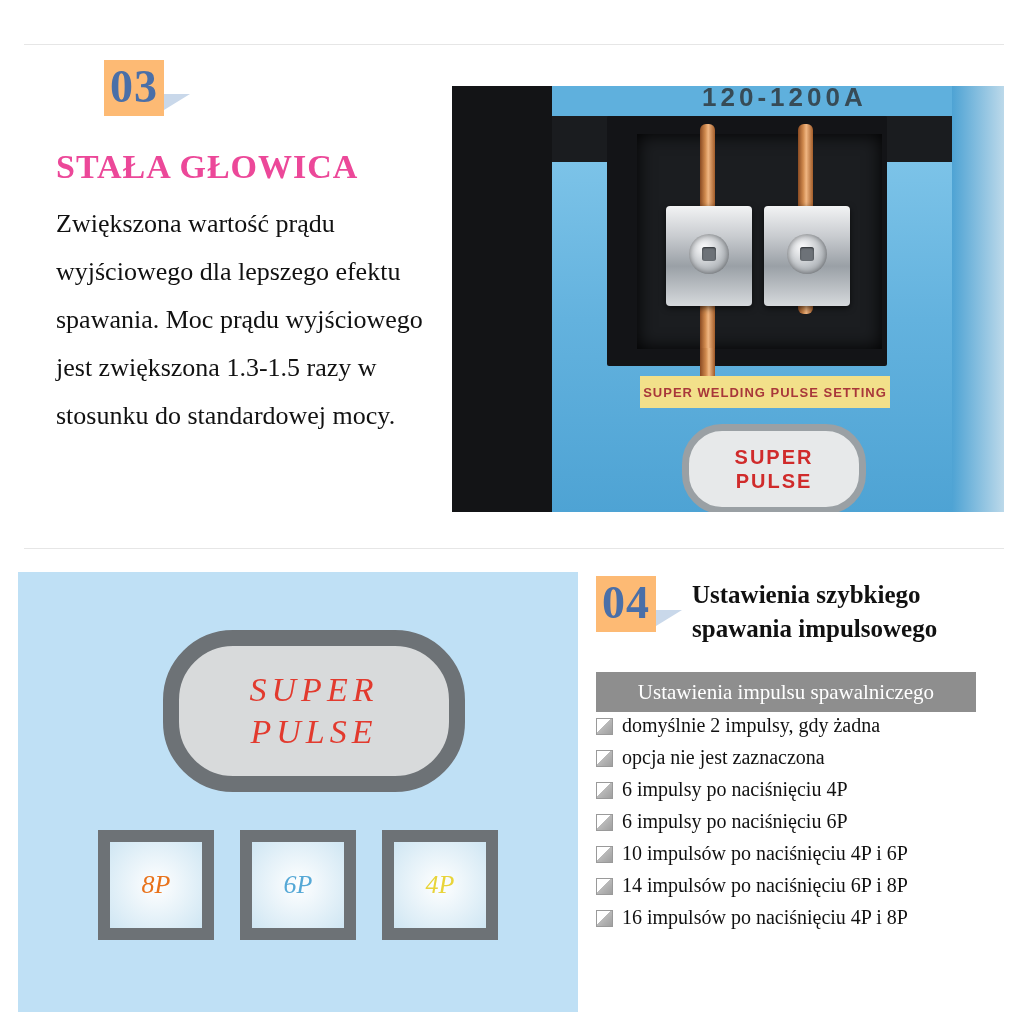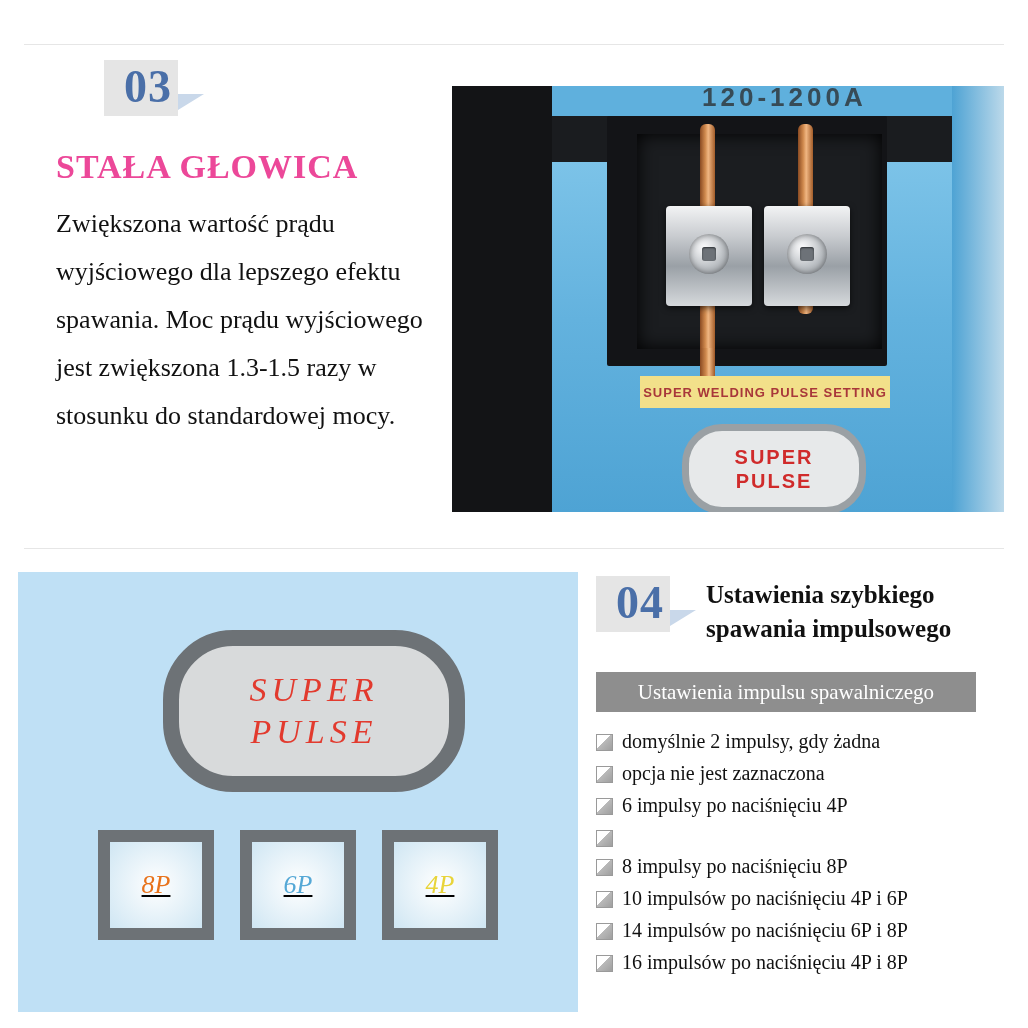--- a/index.html
+++ b/index.html
@@ -46,23 +46,23 @@
     width: 1028px;
     height: 470px;
   }
   .num-badge {
     display: inline-block;
     position: relative;
     font-family: "Liberation Serif", serif;
     font-size: 46px;
     font-weight: bold;
     color: #4a6fa8;
-    background: #e5e5e5;
+    background: #fdba74;
     line-height: 1;
-    padding: 4px 6px 6px 20px;
+    padding: 4px 6px 6px 6px;
     letter-spacing: 1px;
   }
   .badge-wrap {
     position: absolute;
     left: 104px;
     top: 0px;
     display: flex;
     align-items: flex-end;
   }
   .badge-tail {
@@ -279,21 +279,20 @@
     width: 92px;
     height: 86px;
     border: 12px solid #6d7276;
     background: radial-gradient(circle at 50% 50%, #ffffff 0%, #cfe6f3 100%);
     display: flex;
     align-items: center;
     justify-content: center;
     font-family: "Liberation Serif", serif;
     font-size: 26px;
     font-style: italic;
-    text-decoration: underline;
   }
   .bl-btn.b1 span { color: #e8731c; }
   .bl-btn.b2 span { color: #55a8d6; }
   .bl-btn.b3 span { color: #e8d43a; }
 
   
   .br {
     position: absolute;
     left: 596px;
     top: 576px;
@@ -327,21 +326,21 @@
     display: flex;
     align-items: center;
     justify-content: center;
   }
   .br-bar span {
     color: #ffffff;
     font-size: 21px;
     font-family: "Liberation Serif", serif;
   }
   .br-list {
-    margin-top: 16px;
+    margin-top: 0;
     list-style: none;
     padding: 0;
     margin-left: 0;
   }
   .br-list li {
     display: flex;
     align-items: flex-start;
     margin-bottom: 6px;
     font-size: 20px;
     line-height: 26px;
@@ -451,24 +450,21 @@
       <li>
         <span class="bullet"></span>
         <span>opcja nie jest zaznaczona</span>
       </li>
       <li>
         <span class="bullet"></span>
         <span>6 impulsy po naciśnięciu 4P</span>
       </li>
       <li>
         <span class="bullet"></span>
-      </li>
-      <li>
-        <span class="bullet"></span>
-        <span>8 impulsy po naciśnięciu 8P</span>
+        <span>6 impulsy po naciśnięciu 6P</span>
       </li>
       <li>
         <span class="bullet"></span>
         <span>10 impulsów po naciśnięciu 4P i 6P</span>
       </li>
       <li>
         <span class="bullet"></span>
         <span>14 impulsów po naciśnięciu 6P i 8P</span>
       </li>
       <li>

